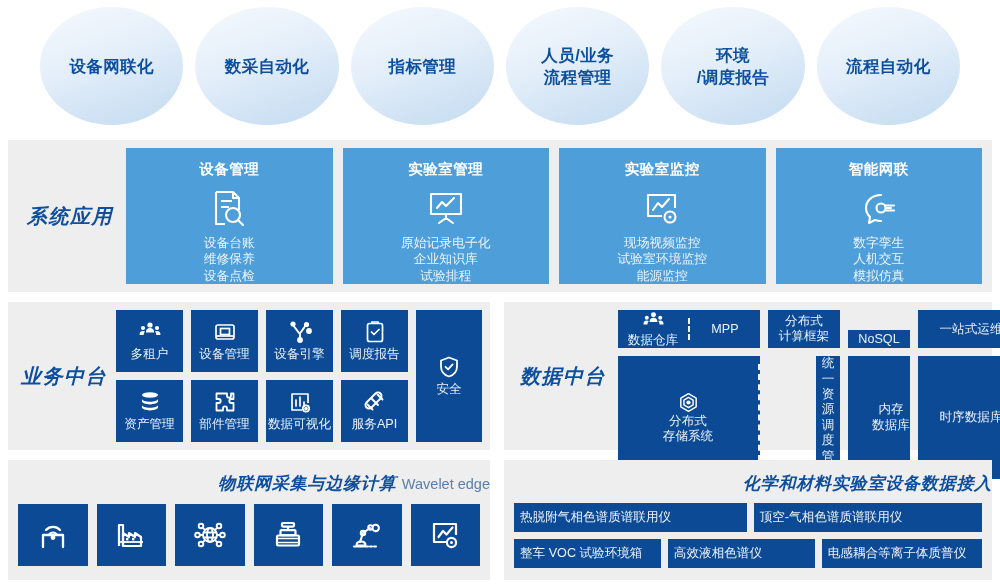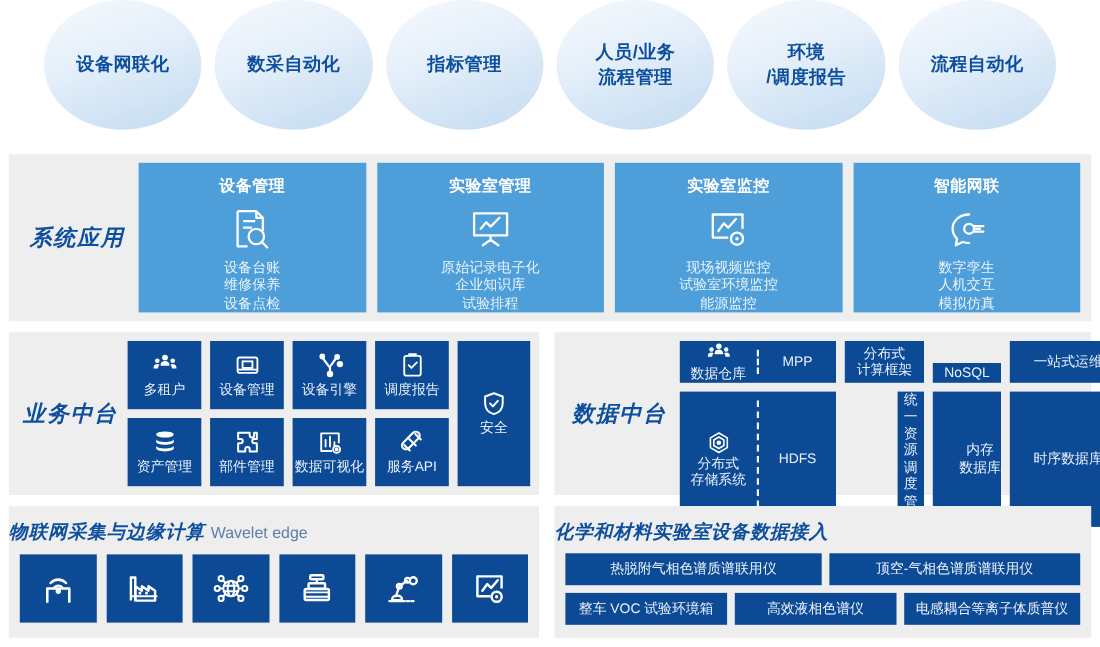--- a/index.html
+++ b/index.html
@@ -8,21 +8,21 @@
     background: #ffffff;
     font-family: "Liberation Sans", "DejaVu Sans", sans-serif;
     overflow: hidden;
   }
   .page { position: relative; width: 1000px; height: 588px; }
 
   
   .ellipse-row {
     position: absolute; left: 0; top: 0;
     width: 1000px; height: 132px;
-    display: flex; 
+    display: flex; align-items: center;
     padding: 0 34px;
     gap: 0;
   }
   .ellipse {
     flex: 1 1 0;
     height: 118px;
     margin: 0 6px;
     border-radius: 50% / 50%;
     background: linear-gradient(160deg, #f5f9fd 0%, #e6f0fa 40%, #cfe2f4 78%, #c3dcf1 100%);
     display: flex; align-items: center; justify-content: center;
@@ -92,32 +92,32 @@
                grid-template-columns: 86px 48px 72px 62px 106px; grid-template-rows: 1fr 1fr; }
   .dw-cell { display: flex; background: #0d4a96; }
   .dw-cell .half { flex: 1 1 0; display:flex; flex-direction:column; align-items:center; justify-content:center;
                    color:#e8f1fb; font-size:12.6px; line-height:1.22; text-align:center; }
   .dashv { width: 0; border-left: 2px dashed #ffffff; margin: 8px 0; opacity: .95; }
 
   
   .band-iot { left: 8px;   top: 460px; width: 482px; height: 120px; }
   .band-lab { left: 504px; top: 460px; width: 488px; height: 120px; }
   .band-title {
-    text-align: left; color: #0d4f9e; font-weight: bold; font-style: italic;
+    text-align: right; color: #0d4f9e; font-weight: bold; font-style: italic;
     font-size: 17px; letter-spacing: .8px; padding-top: 12px;
   }
   .band-title .sub { font-style: normal; font-weight: normal; font-size: 14.5px; color: #5a7fa8; letter-spacing: 0; }
   .iot-tiles { display: flex; gap: 9px; padding: 9px 10px 0 10px; }
   .iot-tile { flex: 1 1 0; height: 62px; background: #0d4a96;
               display: flex; align-items: center; justify-content: center; }
   .lab-rows { padding: 8px 10px 0 10px; display: flex; flex-direction: column; gap: 7px; }
   .lab-row { display: flex; gap: 7px; }
   .lab-pill {
     background: #0d4a96; color: #eaf2fb; font-size: 12.6px;
-    height: 29px; display: flex; align-items: center; justify-content: center;
+    height: 29px; display: flex; align-items: center; justify-content: flex-start;
     text-align: center; white-space: nowrap; padding: 0 6px;
   }
   svg { display: block; }
 </style>
 </head>
 <body>
 
 <div class="page">
 
   <div class="ellipse-row">
@@ -360,21 +360,20 @@
             <svg width="23" height="23" viewBox="0 0 24 24" fill="none" stroke="#fff" stroke-width="1.5">
                 <path d="M12 2.8l8 4.6v9.2l-8 4.6-8-4.6V7.4z" stroke-linejoin="round"></path>
                 <path d="M12 6.6l4.8 2.8v5.2L12 17.4 7.2 14.6V9.4z" stroke-linejoin="round"></path>
                 <circle cx="12" cy="12" r="2.2" fill="#fff" stroke="none"></circle>
               </svg>
           </span>
           <span style="white-space:pre-line">分布式
 存储系统</span>
         </div>
         <div class="dashv"></div>
-        <div class="half">HDFS</div>
       </div>
 
       <div class="tile" style="grid-column: 3; grid-row: 2; margin-left: 48px;">
         <span class="lbl">统一资源
 调度管理</span>
       </div>
       <div class="tile" style="grid-column: 4; grid-row: 2; padding-left: 24px;">
         <span class="lbl">内存
 数据库</span>
       </div>

